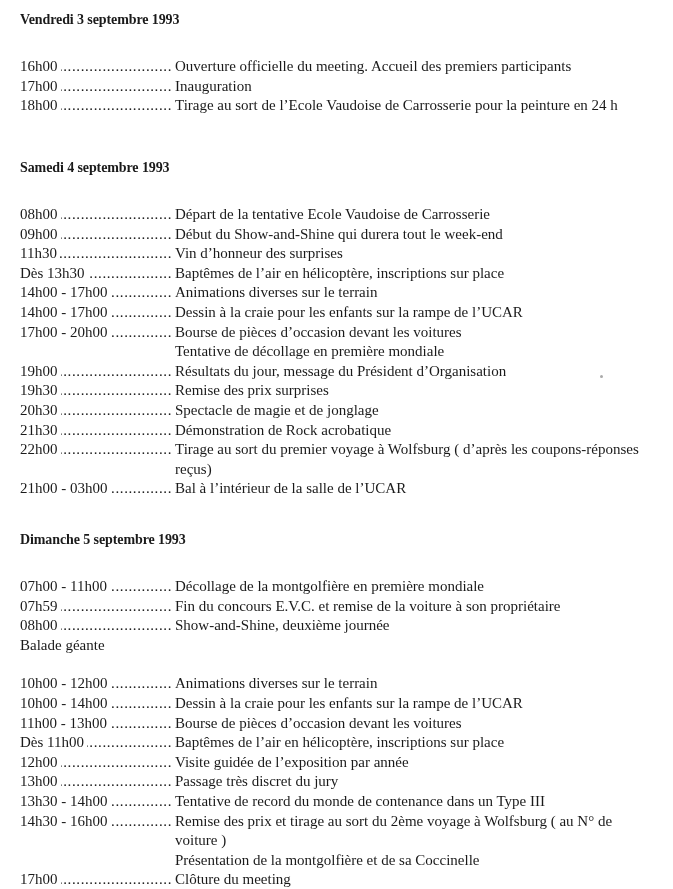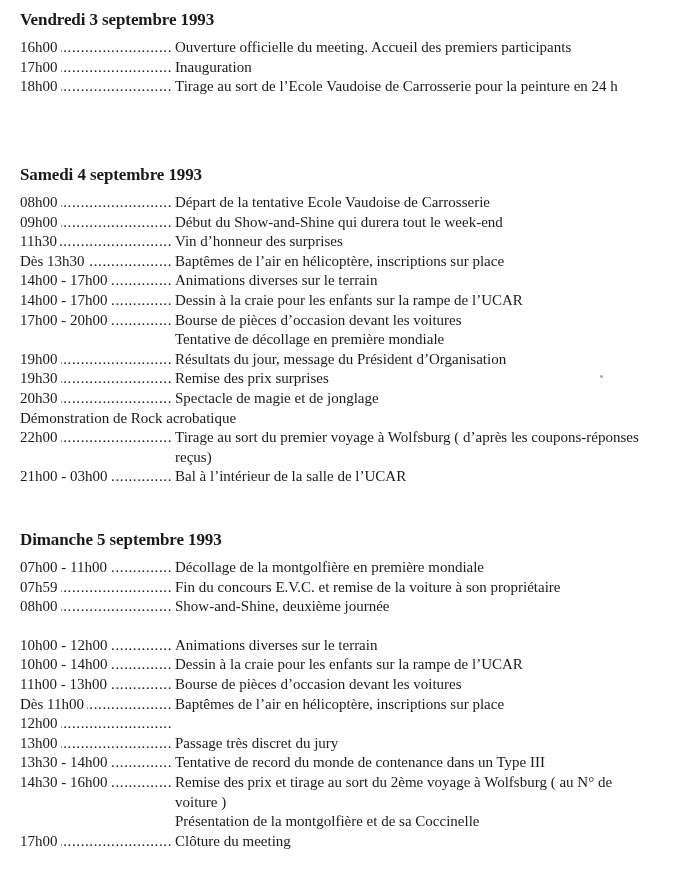--- a/index.html
+++ b/index.html
@@ -3,40 +3,40 @@
   <meta charset="utf-8">
   <style>
     html, body { margin: 0; padding: 0; background: #ffffff; }
     body {
       width: 673px; height: 889px; overflow: hidden; position: relative;
       font-family: "Liberation Serif", "DejaVu Serif", serif;
       color: #1a1a1a; font-size: 15px;
     }
     .day { position: absolute; left: 20px; width: 640px; }
     .day h2 {
-      margin: 0; font-size: 17px; font-weight: bold; line-height: 20px;
+      margin: 0; font-size: 14px; font-weight: bold; line-height: 20px;
       letter-spacing: -0.1px;
     }
-    .rows { margin-top: 8px; }
+    .rows { margin-top: 27px; }
     .row { display: flex; line-height: 19.6px; }
     .row.gap { margin-top: 19px; }
     .time {
       width: 155px; flex: 0 0 155px; white-space: nowrap; overflow: hidden;
       position: relative;
     }
     .time .t { background: #fff; padding-right: 3px; position: relative; z-index: 1; }
     .time::after {
       content: "..................................................";
       position: absolute; left: 0; right: 3px; top: 0; text-align: right;
       letter-spacing: 0.6px; overflow: hidden; white-space: nowrap; direction: rtl;
     }
     .time.empty::after { content: ""; }
     .desc { flex: 1; padding-right: 20px; }
     #day-0 { top: 10px; }
-    #day-1 { top: 165px; }
+    #day-1 { top: 158px; }
     #day-2 { top: 530px; }
     .speck { position: absolute; width: 3px; height: 3px; background: #aaa; border-radius: 50%; }
   </style>
 </head>
 <body>
 
 <div class="day" id="day-0">
   <h2>Vendredi 3 septembre 1993</h2>
   <div class="rows">
     <div class="row">
@@ -95,20 +95,21 @@
       </div>
       <div class="row">
         <div class="time"><span class="t">19h30</span></div>
         <div class="desc">Remise des prix surprises</div>
       </div>
       <div class="row">
         <div class="time"><span class="t">20h30</span></div>
         <div class="desc">Spectacle de magie et de jonglage</div>
       </div>
       <div class="row">
+        <div class="time"><span class="t">21h30</span></div>
         <div class="desc">Démonstration de Rock acrobatique</div>
       </div>
       <div class="row">
         <div class="time"><span class="t">22h00</span></div>
         <div class="desc">Tirage au sort du premier voyage à Wolfsburg ( d’après les coupons-réponses reçus)</div>
       </div>
       <div class="row">
         <div class="time"><span class="t">21h00 - 03h00</span></div>
         <div class="desc">Bal à l’intérieur de la salle de l’UCAR</div>
       </div>
@@ -124,39 +125,41 @@
       </div>
       <div class="row">
         <div class="time"><span class="t">07h59</span></div>
         <div class="desc">Fin du concours E.V.C. et remise de la voiture à son propriétaire</div>
       </div>
       <div class="row">
         <div class="time"><span class="t">08h00</span></div>
         <div class="desc">Show-and-Shine, deuxième journée</div>
       </div>
       <div class="row">
+        <div class="desc">Balade géante</div>
       </div>
       <div class="row gap">
         <div class="time"><span class="t">10h00 - 12h00</span></div>
         <div class="desc">Animations diverses sur le terrain</div>
       </div>
       <div class="row">
         <div class="time"><span class="t">10h00 - 14h00</span></div>
         <div class="desc">Dessin à la craie pour les enfants sur la rampe de l’UCAR</div>
       </div>
       <div class="row">
         <div class="time"><span class="t">11h00 - 13h00</span></div>
         <div class="desc">Bourse de pièces d’occasion devant les voitures</div>
       </div>
       <div class="row">
         <div class="time"><span class="t">Dès 11h00</span></div>
         <div class="desc">Baptêmes de l’air en hélicoptère, inscriptions sur place</div>
       </div>
       <div class="row">
         <div class="time"><span class="t">12h00</span></div>
+        <div class="desc">Visite guidée de l’exposition par année</div>
       </div>
       <div class="row">
         <div class="time"><span class="t">13h00</span></div>
         <div class="desc">Passage très discret du jury</div>
       </div>
       <div class="row">
         <div class="time"><span class="t">13h30 - 14h00</span></div>
         <div class="desc">Tentative de record du monde de contenance dans un Type III</div>
       </div>
       <div class="row">

